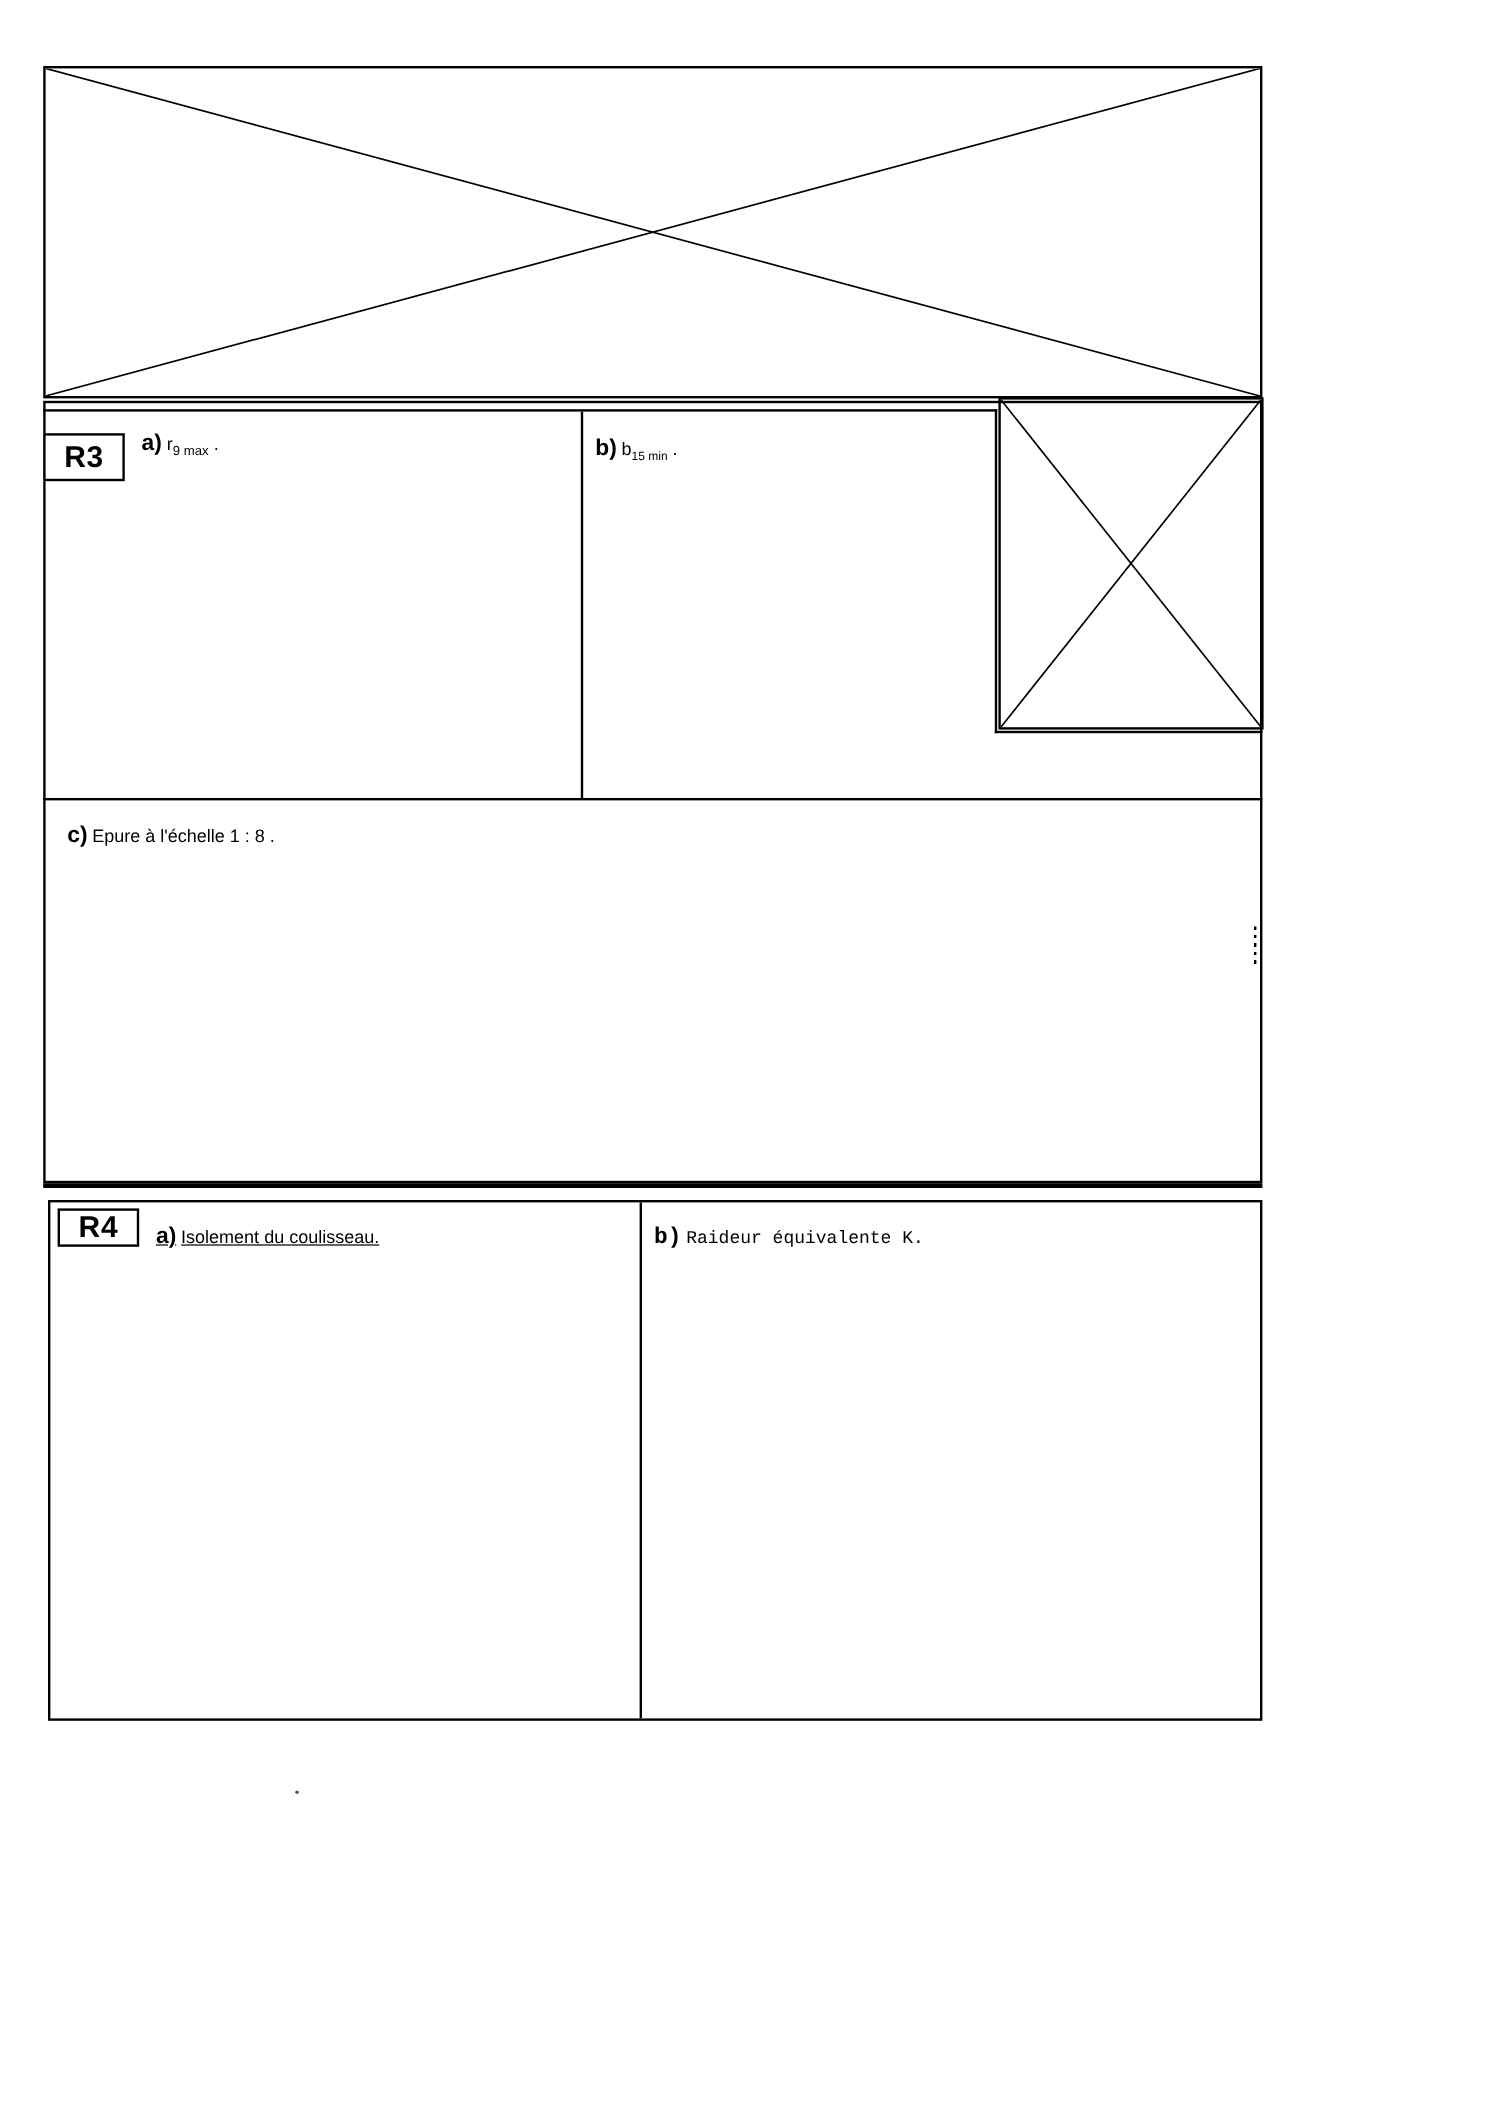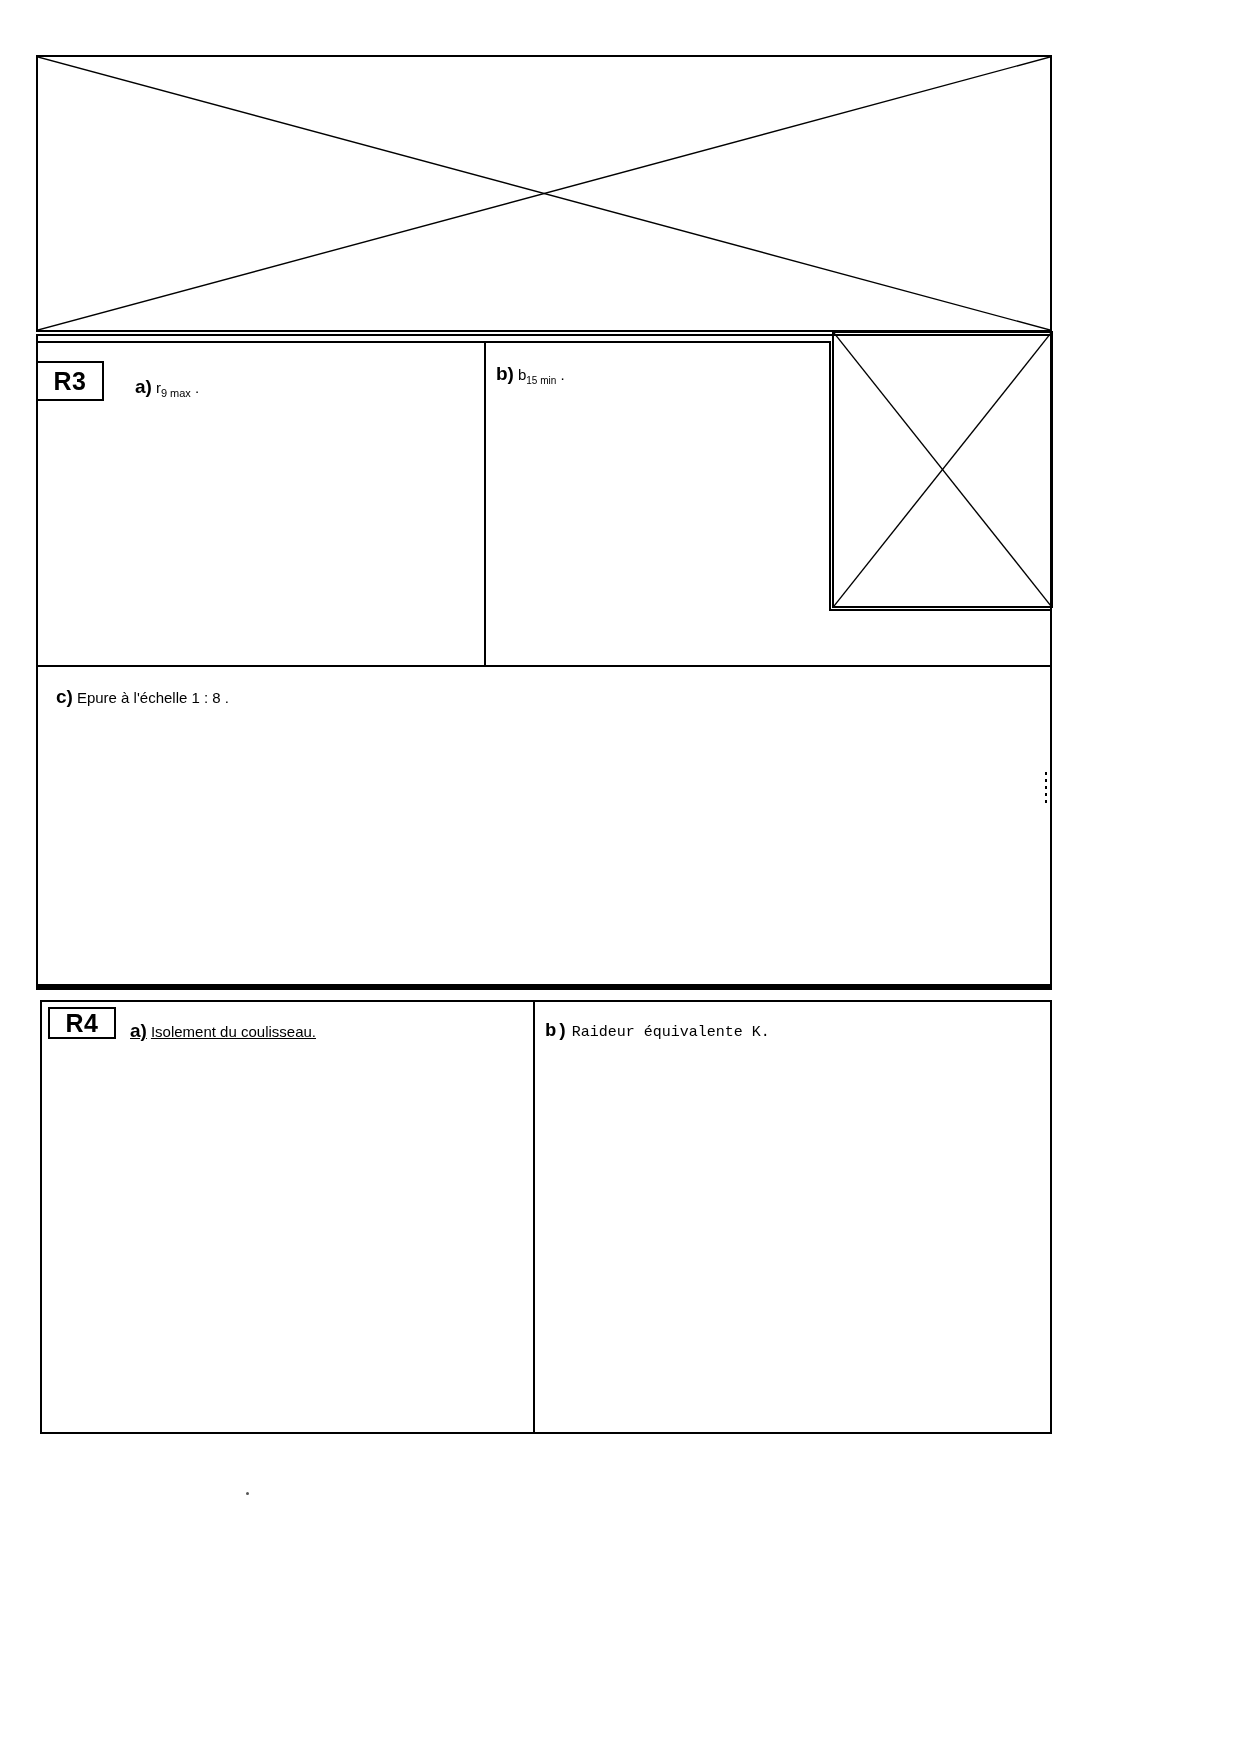--- a/index.html
+++ b/index.html
@@ -123,21 +123,21 @@
     <svg class="cross-svg" viewBox="0 0 1016 277" preserveAspectRatio="none">
       <line x1="0" y1="0" x2="1016" y2="277" stroke="#000" stroke-width="1.4" vector-effect="non-scaling-stroke"></line>
       <line x1="1016" y1="0" x2="0" y2="277" stroke="#000" stroke-width="1.4" vector-effect="non-scaling-stroke"></line>
     </svg>
   </div>
 
   <div class="block" style="left:36px; top:334px; width:1016px; height:652px;"></div>
 
   <div class="qtag" style="left:36px; top:351px; width:68px; height:40px;margin-top:10px;">R3</div>
 
-  <div class="sublabel" style="left:118px; top:376px;margin-left:17px;">
+  <div class="sublabel" style="left:118px; top:359px;">
     <b>a)</b><span>r<span class="sub">9 max</span> <span>.</span></span>
   </div>
 
   <div class="sublabel" style="left:496px; top:363px;">
     <b>b)</b><span>b<span class="subsmall">15 min</span> <span>.</span></span>
   </div>
 
   <div class="hline" style="left:36px; top:341px; width:795px;"></div>
   <div class="vline" style="left:829px; top:341px; height:270px;"></div>
   <div class="hline" style="left:829px; top:609px; width:223px;"></div>

